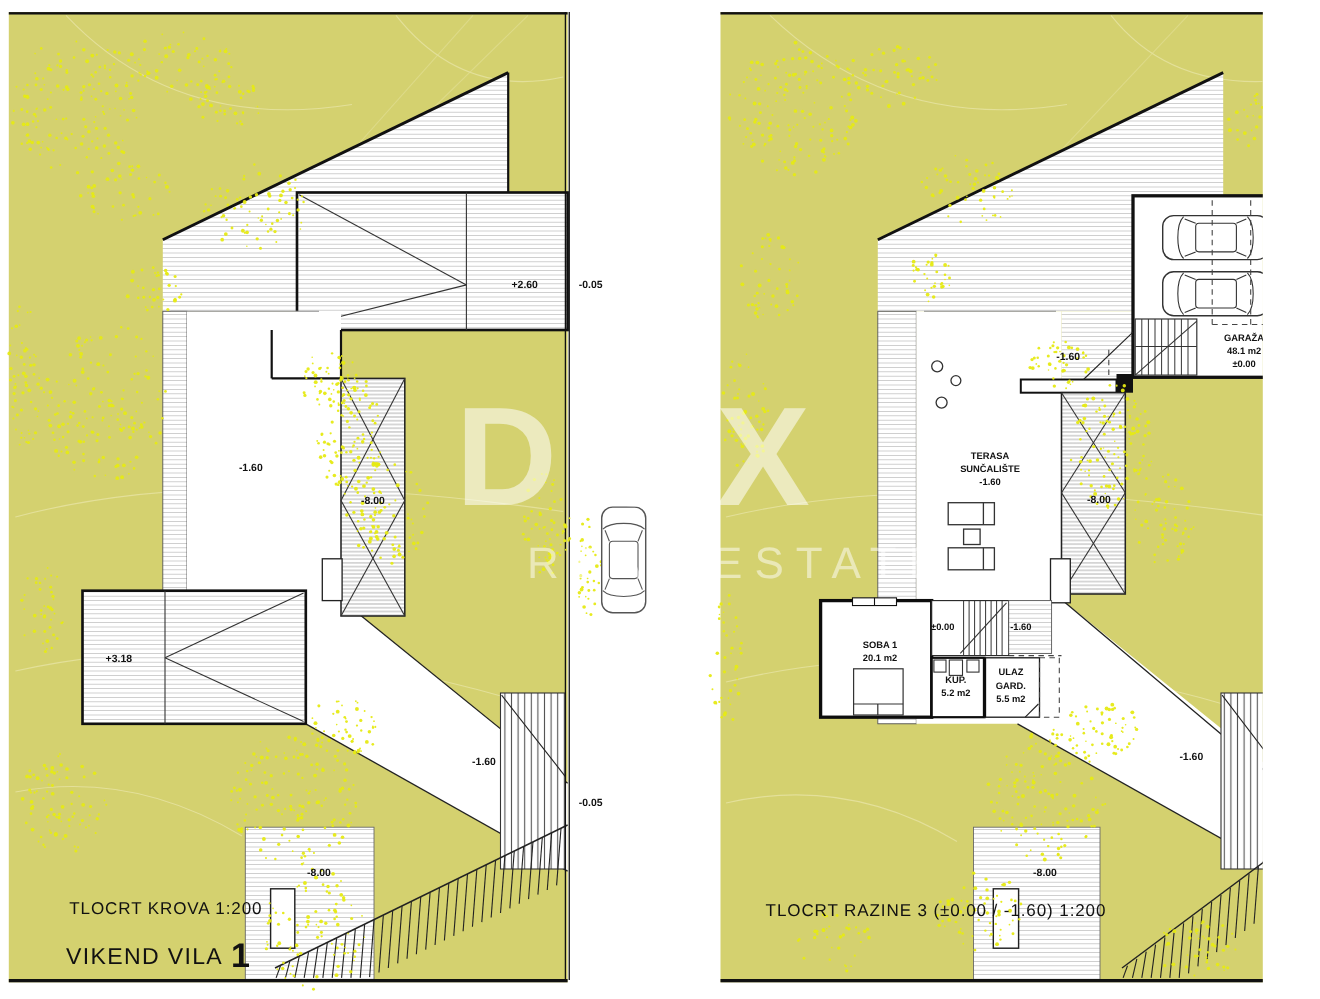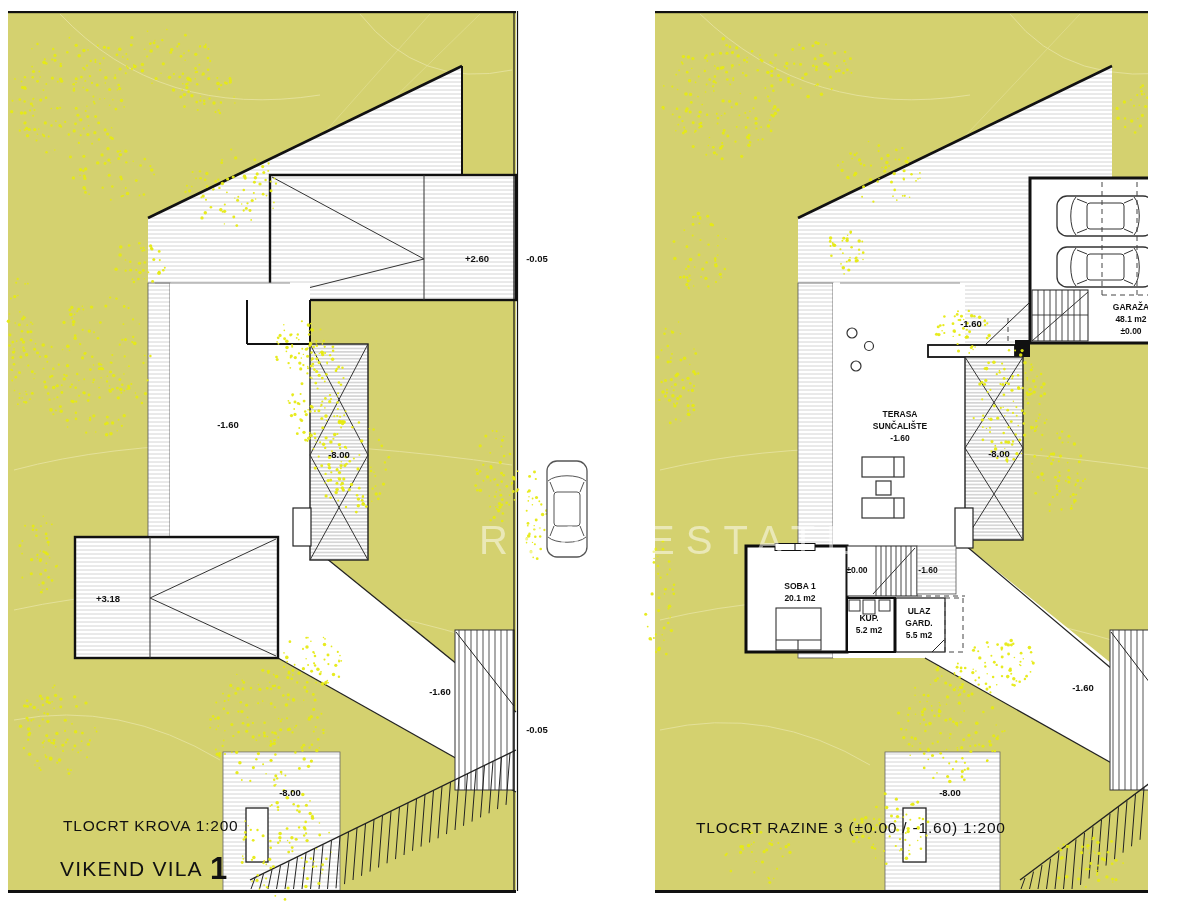--- a/index.html
+++ b/index.html
@@ -7,21 +7,21 @@
          font-family:"Liberation Sans",sans-serif;}
   svg{position:absolute;left:0;top:0;}
   svg text{font-family:"Liberation Sans",sans-serif;fill:#111;}
   .lbl{font-size:9.5px;font-weight:700;text-anchor:middle;}
   .lbl-s{font-size:8.5px;font-weight:700;text-anchor:middle;}
   .title{font-size:15.5px;letter-spacing:0.8px;font-weight:400;}
   .project{font-size:21px;letter-spacing:1.2px;font-weight:400;}
   .project-no{font-size:31px;font-weight:700;}
   .wm{position:absolute;color:rgba(255,255,255,0.55);pointer-events:none;line-height:1;}
   .wm-brand{left:414px;top:352px;font-size:128px;font-weight:700;letter-spacing:26px;}
-  .wm-tag{left:479px;top:492px;font-size:40px;font-weight:400;letter-spacing:11px;color:rgba(255,255,255,0.5);margin-top:28px;}
+  .wm-tag{left:479px;top:492px;font-size:40px;font-weight:400;letter-spacing:11px;color:rgba(255,255,255,0.5);}
 </style>
 </head>
 <body>
 
 <div class="stage">
 
 <svg id="plan" width="1200" height="908" viewBox="0 0 1200 908">
   <defs>
     <pattern id="ph4" width="4" height="4" patternUnits="userSpaceOnUse">
       <rect width="4" height="4" fill="#ffffff"></rect>
@@ -2791,15 +2791,16 @@
     <text class="lbl" x="1083" y="691">-1.60</text>
     <text class="lbl" x="950" y="796">-8.00</text>
   </g>
 
   <text class="title" x="63" y="831">TLOCRT KROVA 1:200</text>
   <text class="project" x="60" y="876">VIKEND VILA</text>
   <text class="project-no" x="210" y="879">1</text>
   <text class="title" x="696" y="833">TLOCRT RAZINE 3 (±0.00 / -1.60) 1:200</text>
 </svg>
 
+<div class="wm wm-brand">DUX</div>
 <div class="wm wm-tag">REAL ESTATE</div>
 
 </div>
 
 </body></html>

